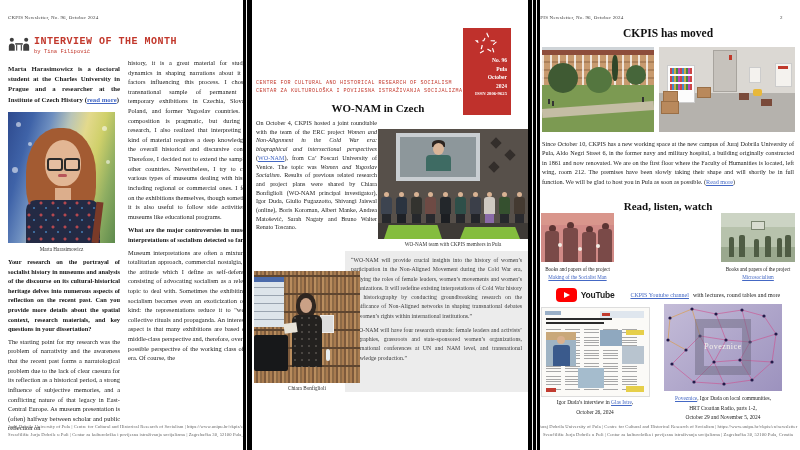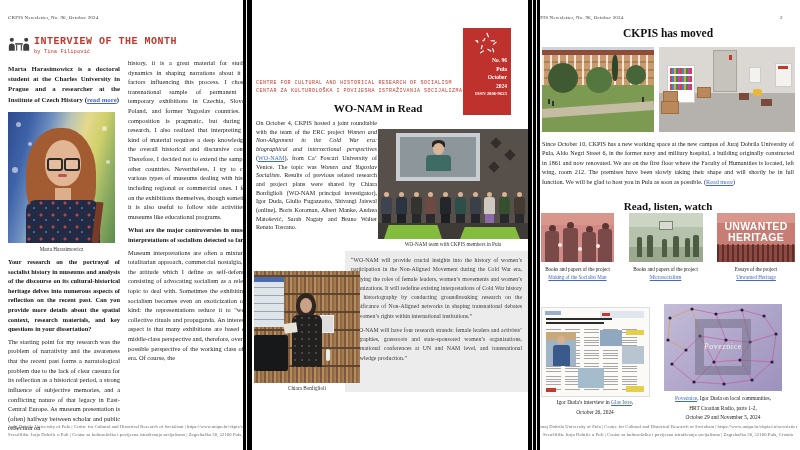--- a/index.html
+++ b/index.html
@@ -238,21 +238,21 @@
         <div>2024</div>
         <div class="ib-issn">ISSN 2806-9625</div>
       </div>
     </div>
 
     <div class="abs subs">
       <div>CENTRE FOR CULTURAL AND HISTORICAL RESEARCH OF SOCIALISM</div>
       <div>CENTAR ZA KULTUROLOŠKA I POVIJESNA ISTRAŽIVANJA SOCIJALIZMA</div>
     </div>
 
-    <div class="abs art-title center">WO-NAM in Read</div>
+    <div class="abs art-title center">WO-NAM in Czech</div>
 
     <p class="abs art-body justify"><span>On October 4, CKPIS hosted a joint roundtable with the team of the ERC project </span><i>Women and Non-Alignment in the Cold War era: biographical and intersectional perspectives</i><span> (</span><span class="lnk">WO-NAM</span><span>), from Ca’ Foscari University of Venice. The topic was </span><i>Women and Yugoslav Socialism</i><span>. Results of previous related research and project plans were shared by Chiara Bonfiglioli (WO-NAM principal investigator), Igor Duda, Giulio Fugazzotto, Shivangi Jaiswal (online), Boris Koroman, Albert Manke, Andrea Matošević, Sarah Nagaty and Bruno Walter Renato Toscano.</span></p>
 
     <div class="abs team-photo">
       <div class="tp-screen">
           <div class="tp-video">
             <div class="tp-hairv"></div>
             <div class="tp-face"></div>
             <div class="tp-shirt"></div>
           </div>
@@ -407,31 +407,29 @@
           <div class="fig" style="left:8px;top:24px;width:5px;height:20px;"></div>
           <div class="fig" style="left:18px;top:22px;width:6px;height:22px;"></div>
           <div class="fig" style="left:33px;top:26px;width:5px;height:18px;"></div>
           <div class="fig" style="left:44px;top:23px;width:6px;height:21px;"></div>
           <div class="fig" style="left:56px;top:25px;width:5px;height:19px;"></div>
           <div class="fig" style="left:64px;top:22px;width:6px;height:22px;"></div>
         </div>
         <div class="proj-cap">Books and papers of the project</div>
         <span class="proj-link lnk">Microsocialism</span>
       </div>
-      <div style="width:78px;">
-        <div class="proj-img duo3">
-          <div class="crowd"></div>
-          <div class="unwanted-txt preline">UNWANTED
-HERITAGE</div>
-        </div>
-        <div class="proj-cap">Essays of the project</div>
-        <span class="proj-link lnk">Unwanted Heritage</span>
-      </div>
-    </div>
-
+    </div>
+
+    <div class="abs yt-row">
+      <span class="yt-logo"></span>
+      <span class="yt-word">YouTube</span>
+      <span style="width:8px;"></span>
+      <span class="lnk">CKPIS Youtube channel</span>
+      <span>with lectures, round tables and more</span>
+    </div>
 
     <div class="abs news-clip">
       <div class="np-label"></div>
       <div class="np-head1"></div>
         <div class="np-head2"></div>
       <div class="np-col" style="left:4px;top:20px;height:62px;"></div>
       <div class="np-col" style="left:23px;top:20px;height:62px;"></div>
       <div class="np-col" style="left:42px;top:20px;height:62px;"></div>
       <div class="np-col" style="left:61px;top:20px;height:62px;"></div>
       <div class="np-col" style="left:80px;top:20px;height:62px;"></div>

